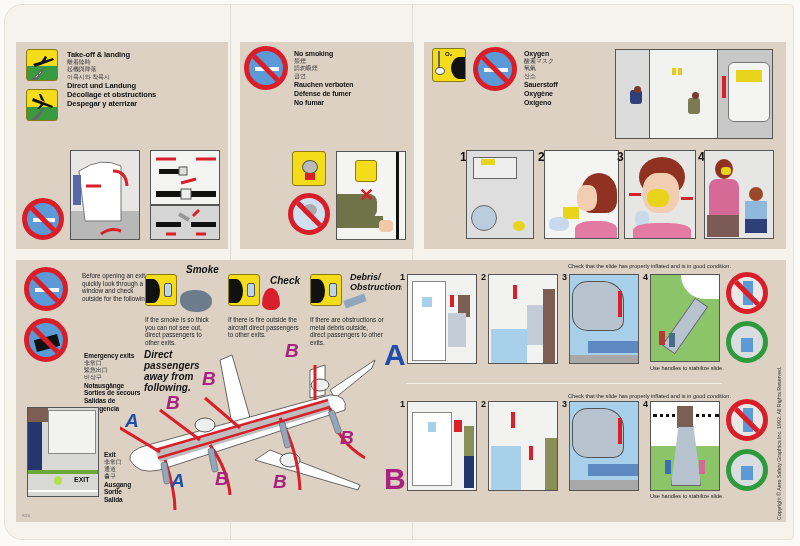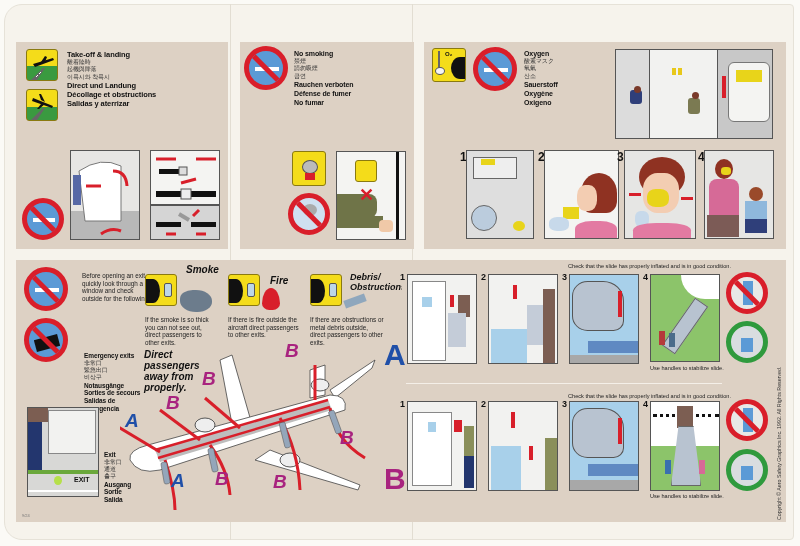--- a/index.html
+++ b/index.html
@@ -47,21 +47,21 @@
       <path d="M4 30 L16 18 L18 18 L10 30Z" fill="#666"></path>
     </svg>
 </div>
 <div class="txt" style="left:67px;top:50px;width:150px;">
   <span>Take-off &amp; landing</span>
   <span class="cjk">離着陸時</span>
   <span class="cjk">起機與降落</span>
   <span class="cjk">이륙시와 착륙시</span>
   <span>Direct und Landung</span>
   <span>Décollage et obstructions</span>
-  <span>Salidas y aterrizar</span>
+  <span>Despegar y aterrizar</span>
 </div>
 <div class="nosign" style="left:22px;top:198px;width:42px;height:42px;">
     <div style="position:absolute;left:6px;top:15px;width:22px;height:4px;background:#fff;"></div>
   </div>
 <div class="pic" style="left:70px;top:150px;width:70px;height:90px;background:#e7e6e4;">
   <svg width="70" height="90" viewBox="0 0 70 90">
       <rect x="0" y="60" width="70" height="30" fill="#b8b8b8"></rect>
       <path d="M8 20 Q30 5 50 15 L50 70 L14 70 Z" fill="#fff" stroke="#777"></path>
       <rect x="2" y="24" width="8" height="30" fill="#5668a6"></rect>
       <path d="M15 35 L30 35" stroke="#d81f2a" stroke-width="3"></path>
@@ -201,33 +201,33 @@
   <div style="position:absolute;left:18px;top:8px;width:8px;height:14px;background:#bcd6e8;border:1px solid #555;border-radius:2px;"></div>
 </div>
 <div class="italic-h" style="left:186px;top:264px;">Smoke</div>
 <div style="position:absolute;left:180px;top:290px;width:32px;height:22px;background:#6c7c8c;border-radius:40% 50% 45% 50%;"></div>
 <div class="small" style="left:145px;top:316px;width:72px;">If the smoke is so thick you can not see out, direct passengers to other exits.</div>
 
 <div class="ylw" style="left:228px;top:274px;width:32px;height:32px;">
   <div style="position:absolute;left:0;top:4px;width:14px;height:24px;background:#111;border-radius:0 50% 50% 0;"></div>
   <div style="position:absolute;left:18px;top:8px;width:8px;height:14px;background:#bcd6e8;border:1px solid #555;border-radius:2px;"></div>
 </div>
-<div class="italic-h" style="left:270px;top:275px;">Fire</div>
+<div class="italic-h" style="left:270px;top:275px;">Check</div>
 <div style="position:absolute;left:262px;top:288px;width:18px;height:22px;background:#d81f2a;border-radius:50% 50% 40% 40% / 70% 70% 30% 30%;"></div>
 <div class="small" style="left:228px;top:316px;width:72px;">If there is fire outside the aircraft direct passengers to other exits.</div>
 
 <div class="ylw" style="left:310px;top:274px;width:32px;height:32px;">
   <div style="position:absolute;left:0;top:4px;width:14px;height:24px;background:#111;border-radius:0 50% 50% 0;"></div>
   <div style="position:absolute;left:18px;top:8px;width:8px;height:14px;background:#bcd6e8;border:1px solid #555;border-radius:2px;"></div>
 </div>
 <div class="italic-h" style="left:350px;top:272px;width:52px;font-size:9px;line-height:10px;">Debris/ Obstructions</div>
 <div style="position:absolute;left:344px;top:297px;width:22px;height:8px;background:#8fa7bd;transform:rotate(-20deg);"></div>
 <div class="small" style="left:310px;top:316px;width:74px;">If there are obstructions or metal debris outside, direct passengers to other exits.</div>
 
-<div class="italic-h" style="left:144px;top:349px;width:78px;">Direct passengers away from properly.</div>
+<div class="italic-h" style="left:144px;top:349px;width:78px;">Direct passengers away from following.</div>
 
 <div class="txt" style="left:84px;top:352px;width:60px;font-size:6.5px;line-height:7.8px;">
   <span>Emergency exits</span>
   <span class="cjk">非常口</span>
   <span class="cjk">緊急出口</span>
   <span class="cjk">비상구</span>
   <span>Notausgänge</span>
   <span>Sorties de secours</span>
   <span>Salidas de emergencia</span>
 </div>

